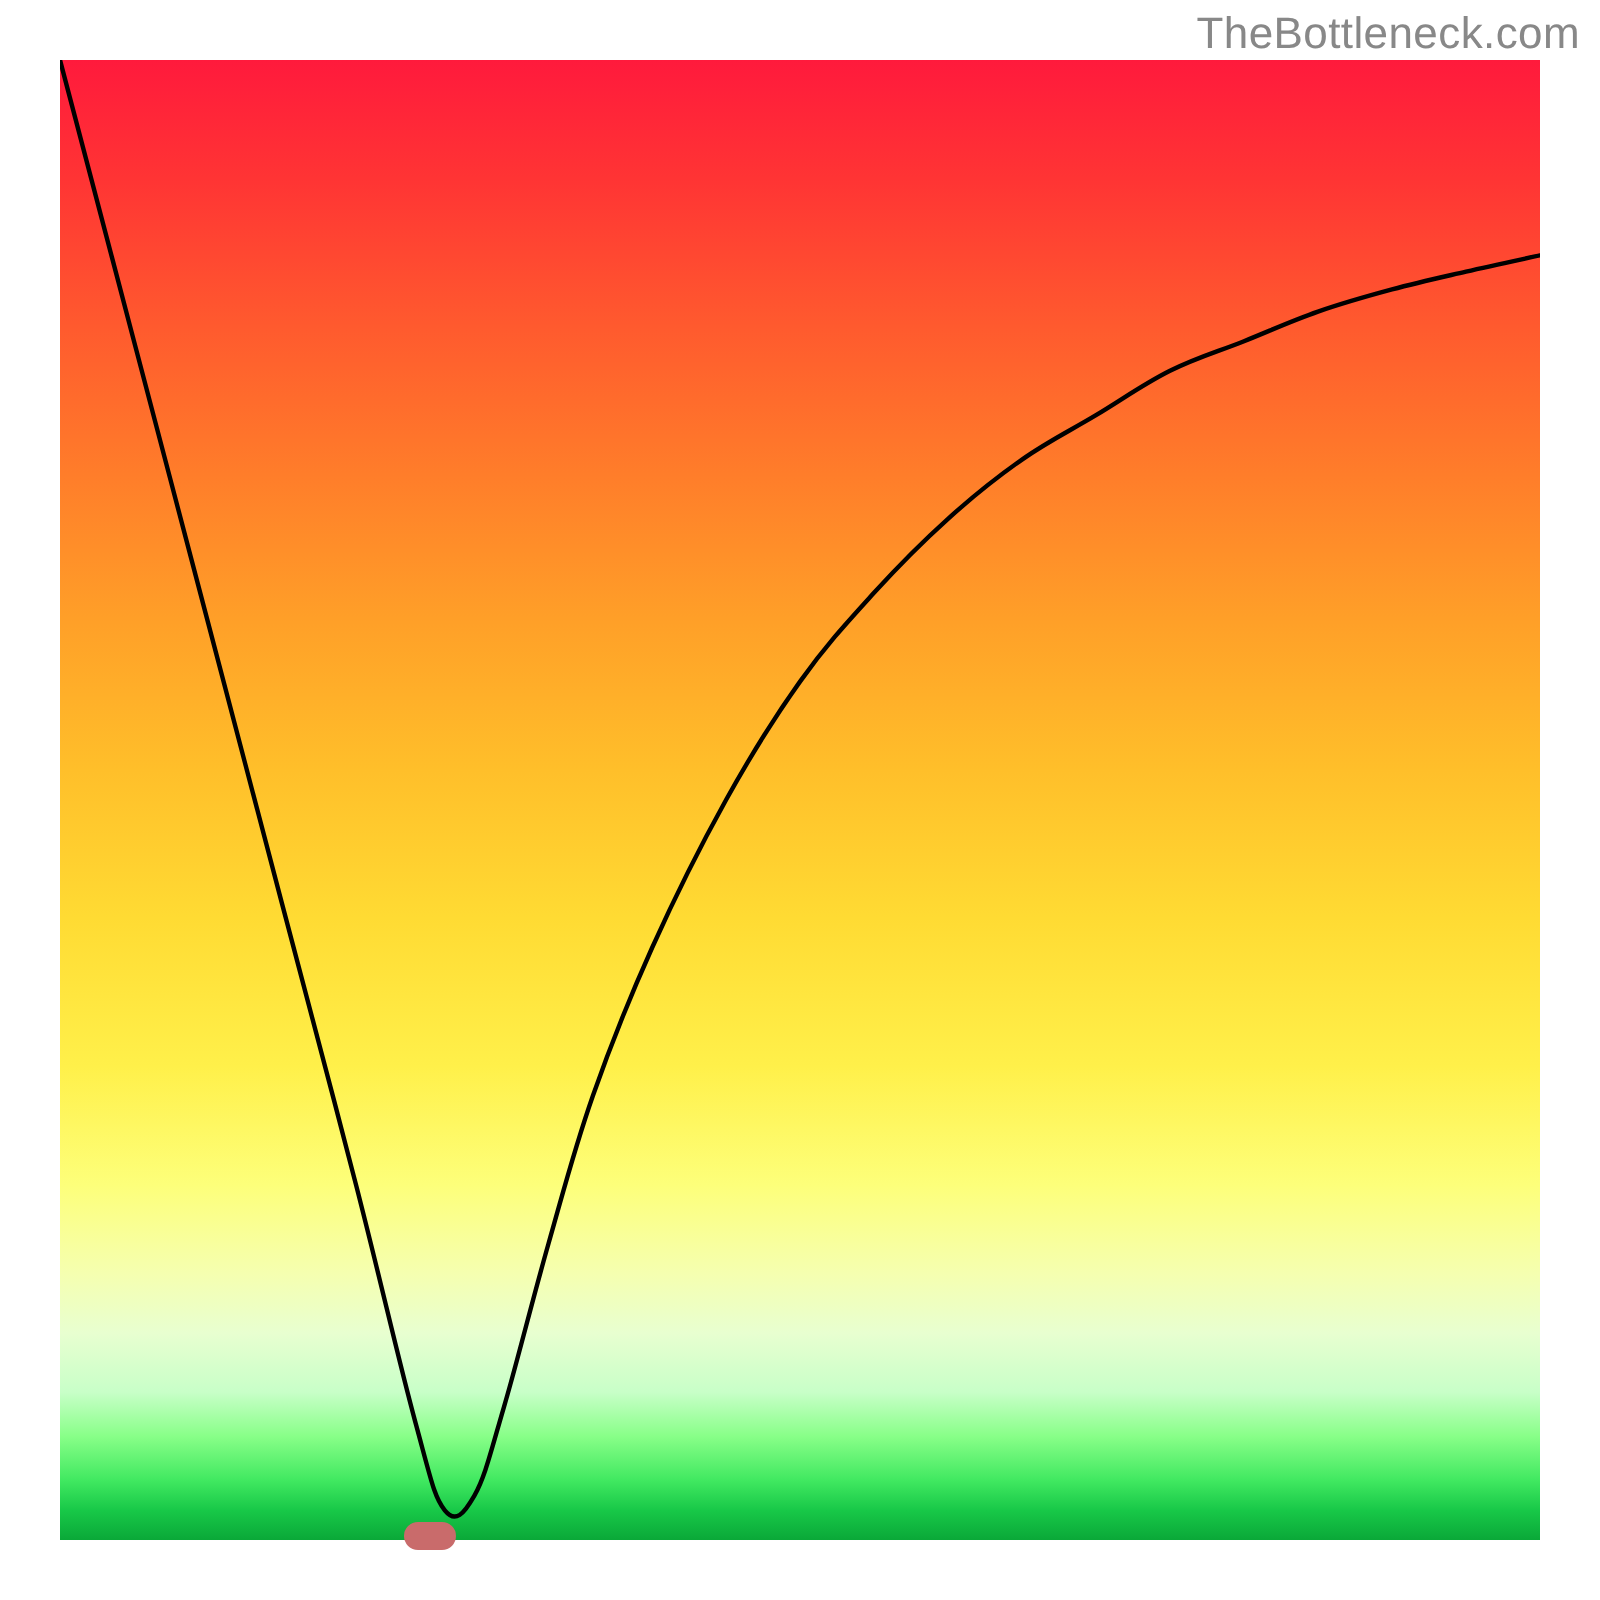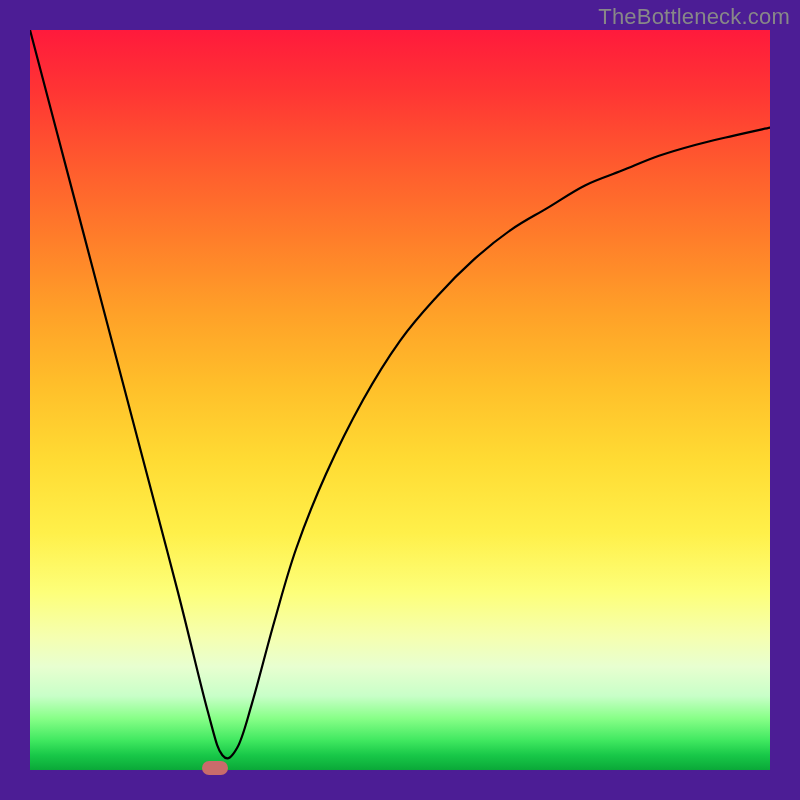--- a/index.html
+++ b/index.html
@@ -8,21 +8,21 @@
     width: 800px;
     height: 800px;
     background: #000;
     font-family: Arial, Helvetica, sans-serif;
     overflow: hidden;
   }
   .frame {
     position: relative;
     width: 800px;
     height: 800px;
-    background: #4c1d95;
+    background: #ffffff;
   }
   .plot {
     position: absolute;
     left: 30px;
     top: 30px;
     width: 740px;
     height: 740px;
     background: linear-gradient(to bottom,
       #ff1a3c 0%,
       #ff3434 8%,

